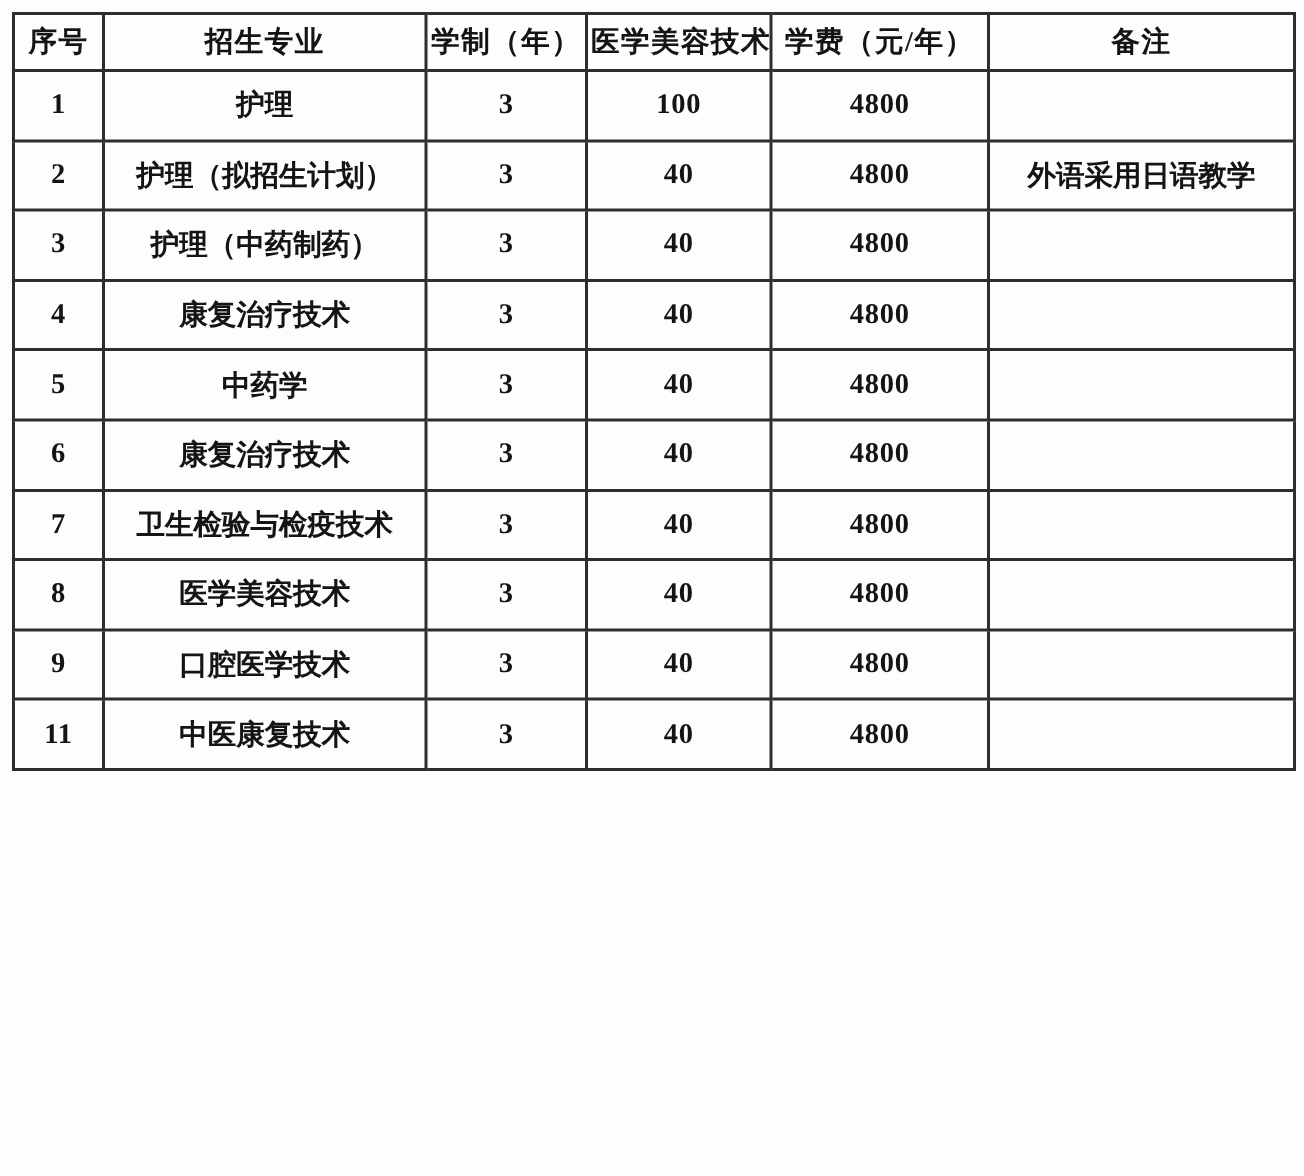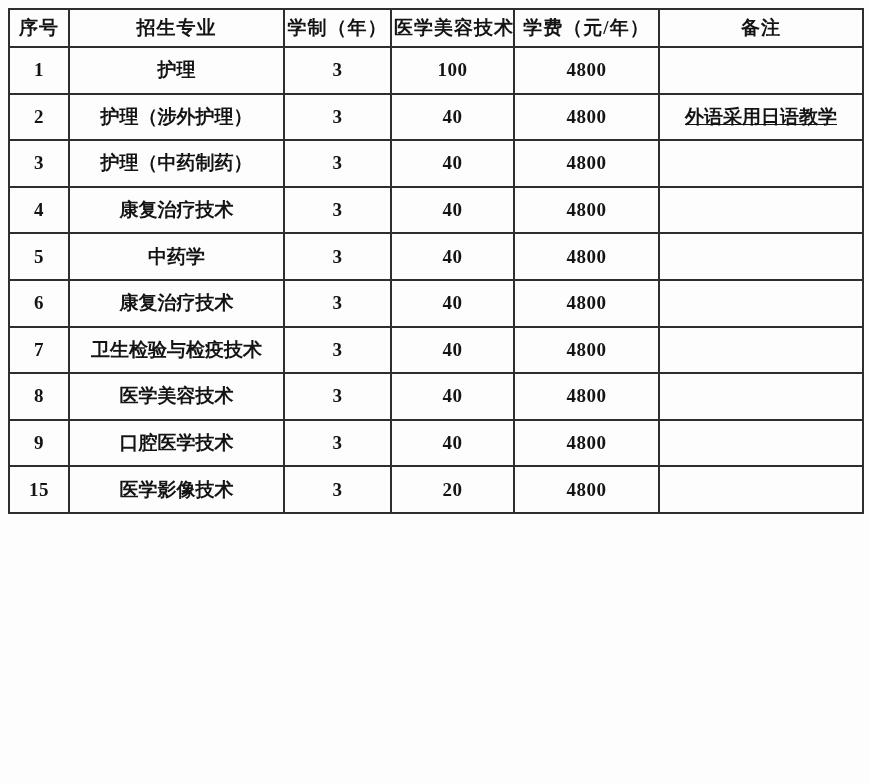--- a/index.html
+++ b/index.html
@@ -52,21 +52,20 @@
   }
   col.c-seq     { width: 60px; }
   col.c-major   { width: 215px; }
   col.c-years   { width: 107px; }
   col.c-plan    { width: 123px; }
   col.c-tuition { width: 145px; }
   col.c-note    { width: 204px; }
   td.note-cell {
     font-size: 18px;
     letter-spacing: 0;
-    text-decoration: underline;
   }
 </style>
 </head>
 <body>
 
 <div class="page">
   <table class="enroll">
     <colgroup>
       <col class="c-seq">
         <col class="c-major">
@@ -89,21 +88,21 @@
       <tr>
         <td class="num">1</td>
         <td>护理</td>
         <td class="num">3</td>
         <td class="num">100</td>
         <td class="num">4800</td>
         <td class="note-cell"></td>
       </tr>
       <tr>
         <td class="num">2</td>
-        <td>护理（涉外护理）</td>
+        <td>护理（拟招生计划）</td>
         <td class="num">3</td>
         <td class="num">40</td>
         <td class="num">4800</td>
         <td class="note-cell">外语采用日语教学</td>
       </tr>
       <tr>
         <td class="num">3</td>
         <td>护理（中药制药）</td>
         <td class="num">3</td>
         <td class="num">40</td>
@@ -152,22 +151,22 @@
       </tr>
       <tr>
         <td class="num">9</td>
         <td>口腔医学技术</td>
         <td class="num">3</td>
         <td class="num">40</td>
         <td class="num">4800</td>
         <td class="note-cell"></td>
       </tr>
       <tr>
-        <td class="num">15</td>
-        <td>医学影像技术</td>
+        <td class="num">11</td>
+        <td>中医康复技术</td>
         <td class="num">3</td>
-        <td class="num">20</td>
+        <td class="num">40</td>
         <td class="num">4800</td>
         <td class="note-cell"></td>
       </tr>
     </tbody>
   </table>
 </div>
 
 </body></html>

